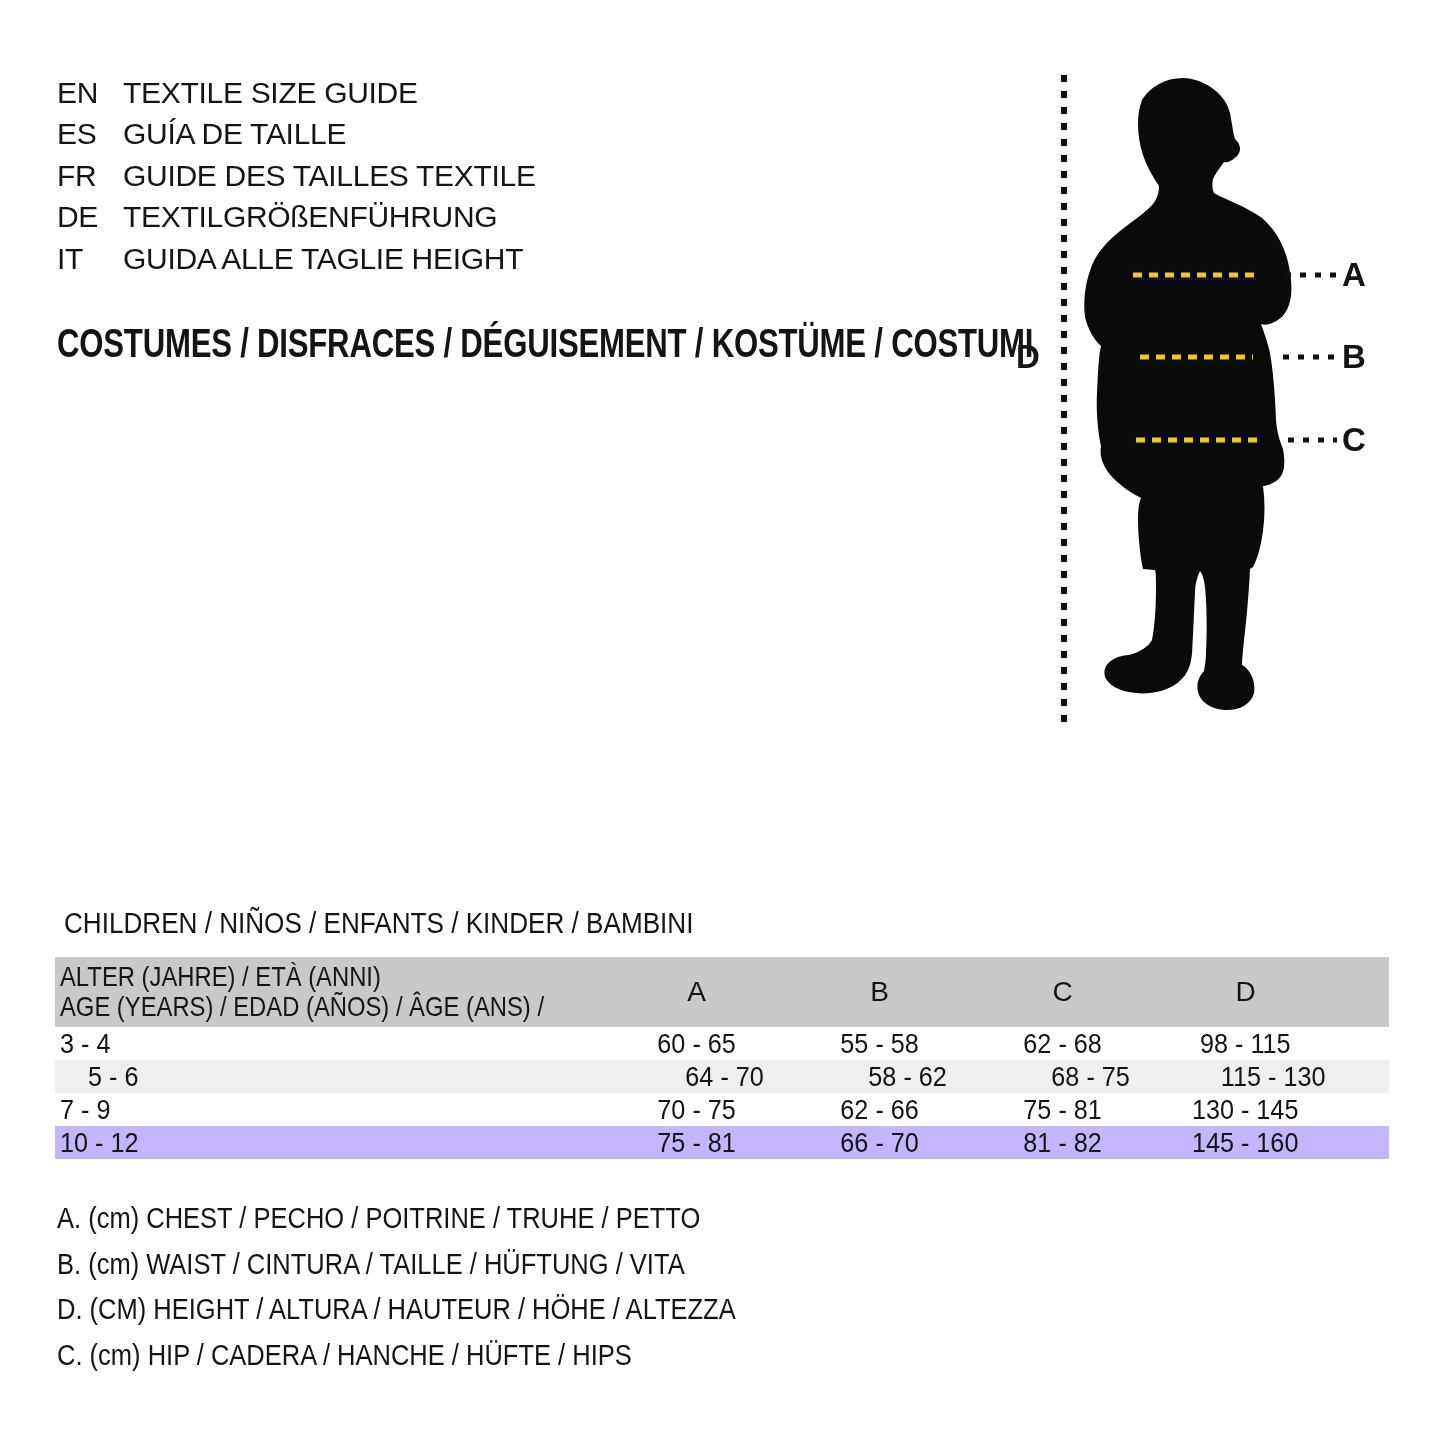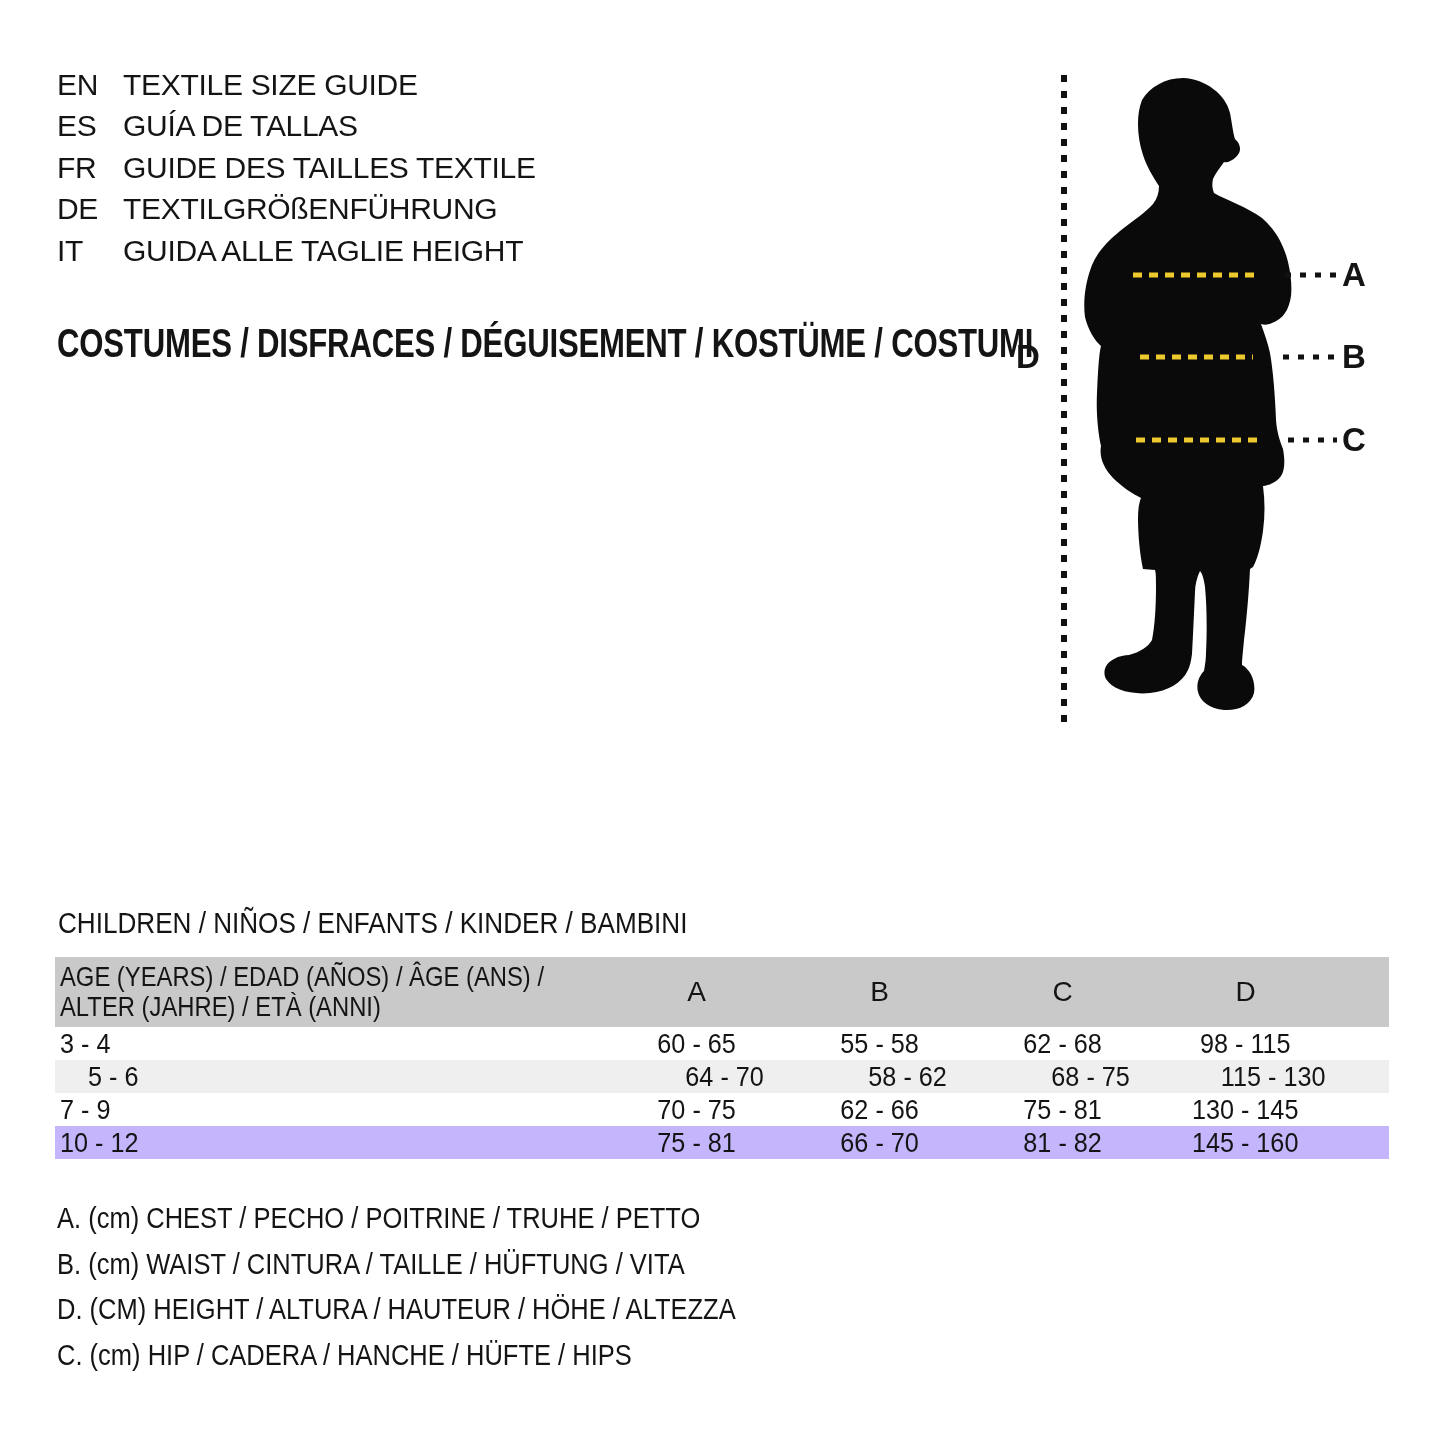--- a/index.html
+++ b/index.html
@@ -1,35 +1,35 @@
 <!DOCTYPE html>
 <html><head>
 <meta charset="utf-8">
 <style>
   html,body{margin:0;padding:0;background:#fff;}
   .canvas{position:relative;width:1445px;height:1444px;background:#ffffff;overflow:hidden;
           font-family:"Liberation Sans","DejaVu Sans",sans-serif;color:#141414;}
   
-  .lang-list{position:absolute;left:57px;top:64px;}
+  .lang-list{position:absolute;left:57px;top:72px;}
   .lang-row{display:flex;height:41.5px;align-items:center;font-size:30px;font-weight:400;letter-spacing:-0.3px;}
   .lang-code{width:66px;flex:0 0 66px;}
   .lang-title{white-space:nowrap;}
   
   .category-heading{position:absolute;left:57px;top:319px;font-size:41px;line-height:48px;font-weight:700;
           white-space:nowrap;transform:scaleX(0.76);transform-origin:0 50%;letter-spacing:-0.3px;}
   
   .figure-area{position:absolute;left:1000px;top:55px;width:445px;height:690px;}
   .figure-area svg{position:absolute;left:0;top:0;}
   .meas-label{position:absolute;font-size:33px;line-height:33px;font-weight:700;}
   .lbl-a{left:342px;top:203px;}
   .lbl-b{left:342px;top:285px;}
   .lbl-c{left:342px;top:368px;}
   .lbl-d{left:16px;top:285px;}
   
-  .children-title{position:absolute;left:58px;top:906px;font-size:29px;line-height:34px;white-space:nowrap;}
+  .children-title{position:absolute;left:64px;top:906px;font-size:29px;line-height:34px;white-space:nowrap;}
   .size-table{position:absolute;left:55px;top:957px;width:1334px;font-size:28px;}
   .thead{display:flex;height:70px;align-items:center;}
   .trow{display:flex;height:33px;align-items:center;}
   .col-age{width:550px;flex:0 0 550px;padding-left:5px;box-sizing:border-box;}
   .col-meas{width:183px;flex:0 0 183px;text-align:center;}
   .col-sp{flex:1;}
   .age-head{line-height:30px;}
   
   .legend{position:absolute;left:57px;top:1190px;}
   .legend-line{height:45.4px;display:flex;align-items:flex-end;font-size:30px;white-space:nowrap;}
@@ -44,21 +44,21 @@
 
 <div class="canvas">
 
   <div class="lang-list">
     <div class="lang-row">
       <span class="lang-code">EN</span>
       <span class="lang-title">TEXTILE SIZE GUIDE</span>
     </div>
     <div class="lang-row">
       <span class="lang-code">ES</span>
-      <span class="lang-title">GUÍA DE TALLAS</span>
+      <span class="lang-title">GUÍA DE TAILLE</span>
     </div>
     <div class="lang-row">
       <span class="lang-code">FR</span>
       <span class="lang-title">GUIDE DES TAILLES TEXTILE</span>
     </div>
     <div class="lang-row">
       <span class="lang-code">DE</span>
       <span class="lang-title">TEXTILGRÖßENFÜHRUNG</span>
     </div>
     <div class="lang-row">
@@ -116,22 +116,22 @@
     <span class="meas-label lbl-d">D</span>
   </div>
 
   <div class="children-title">
     <span class="sqz sx90l">CHILDREN / NIÑOS / ENFANTS / KINDER / BAMBINI</span>
   </div>
 
   <div class="size-table">
     <div class="thead" style="background-color: rgb(201, 201, 201);">
       <div class="col-age age-head">
+        <div><span class="sqz sx85l">ALTER (JAHRE) / ETÀ (ANNI)</span></div>
         <div><span class="sqz sx85l">AGE (YEARS) / EDAD (AÑOS) / ÂGE (ANS) /</span></div>
-        <div><span class="sqz sx85l">ALTER (JAHRE) / ETÀ (ANNI)</span></div>
       </div>
       <div class="col-meas">A</div>
       <div class="col-meas">B</div>
       <div class="col-meas">C</div>
       <div class="col-meas">D</div>
       <div class="col-sp"></div>
     </div>
 
     <div class="trow">
       <div class="col-age"><span class="sqz sx90l">3 - 4</span></div>

